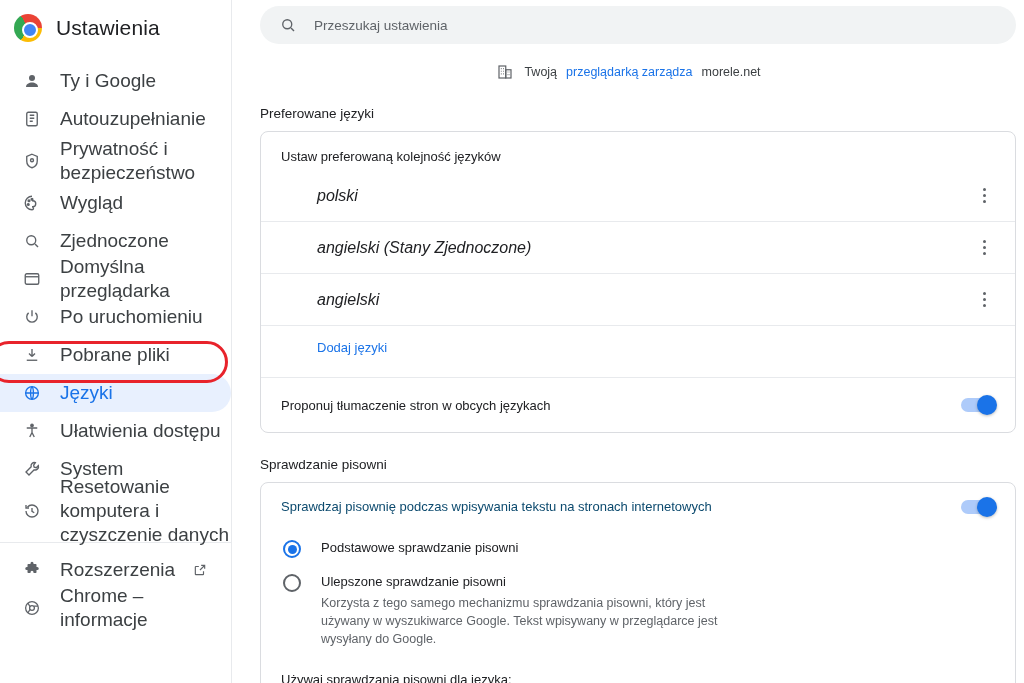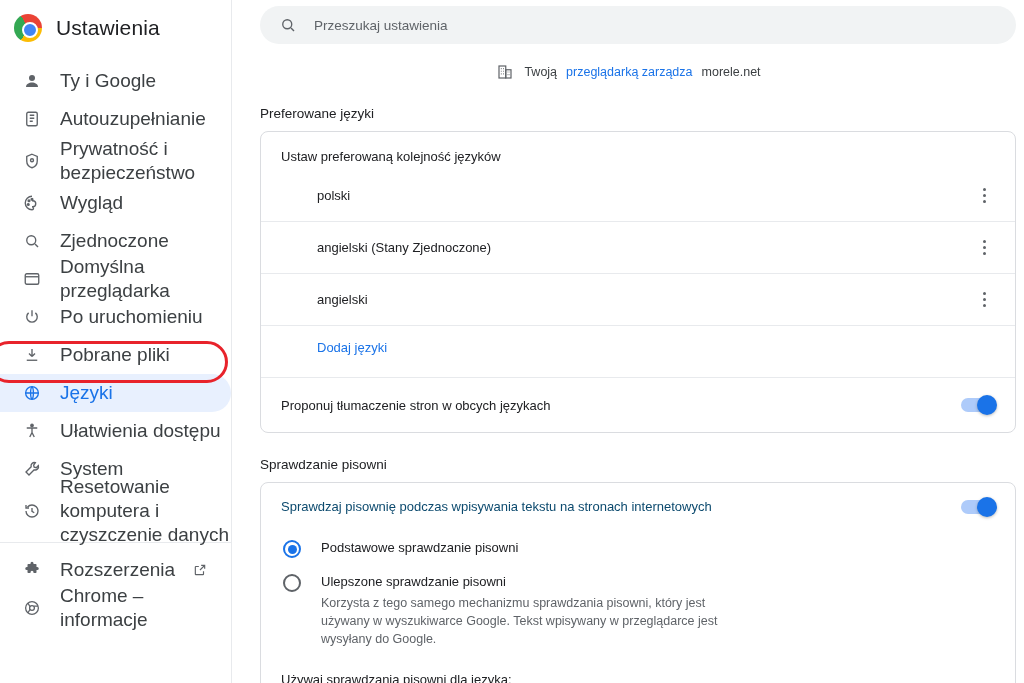--- a/index.html
+++ b/index.html
@@ -177,21 +177,21 @@
   }
   .lang-list { padding: 0 0 0 0; }
   .lang-row {
     display: flex;
     align-items: center;
     padding: 12px 20px 12px 56px;
     border-bottom: 1px solid #e8eaed;
     min-height: 52px;
   }
   .lang-main { flex: 1; }
-  .lang-name { font-size: 13px; color: #202124; }
+  .lang-name { font-size: 16px; color: #202124; font-style: italic; }
   .lang-sub { font-size: 12px; color: #5f6368; margin-top: 4px; }
   .kebab {
     width: 22px; height: 22px;
     display: flex; flex-direction: column;
     align-items: center; justify-content: center;
     gap: 3px;
     cursor: pointer;
   }
   .kebab i {
     width: 3px; height: 3px;

